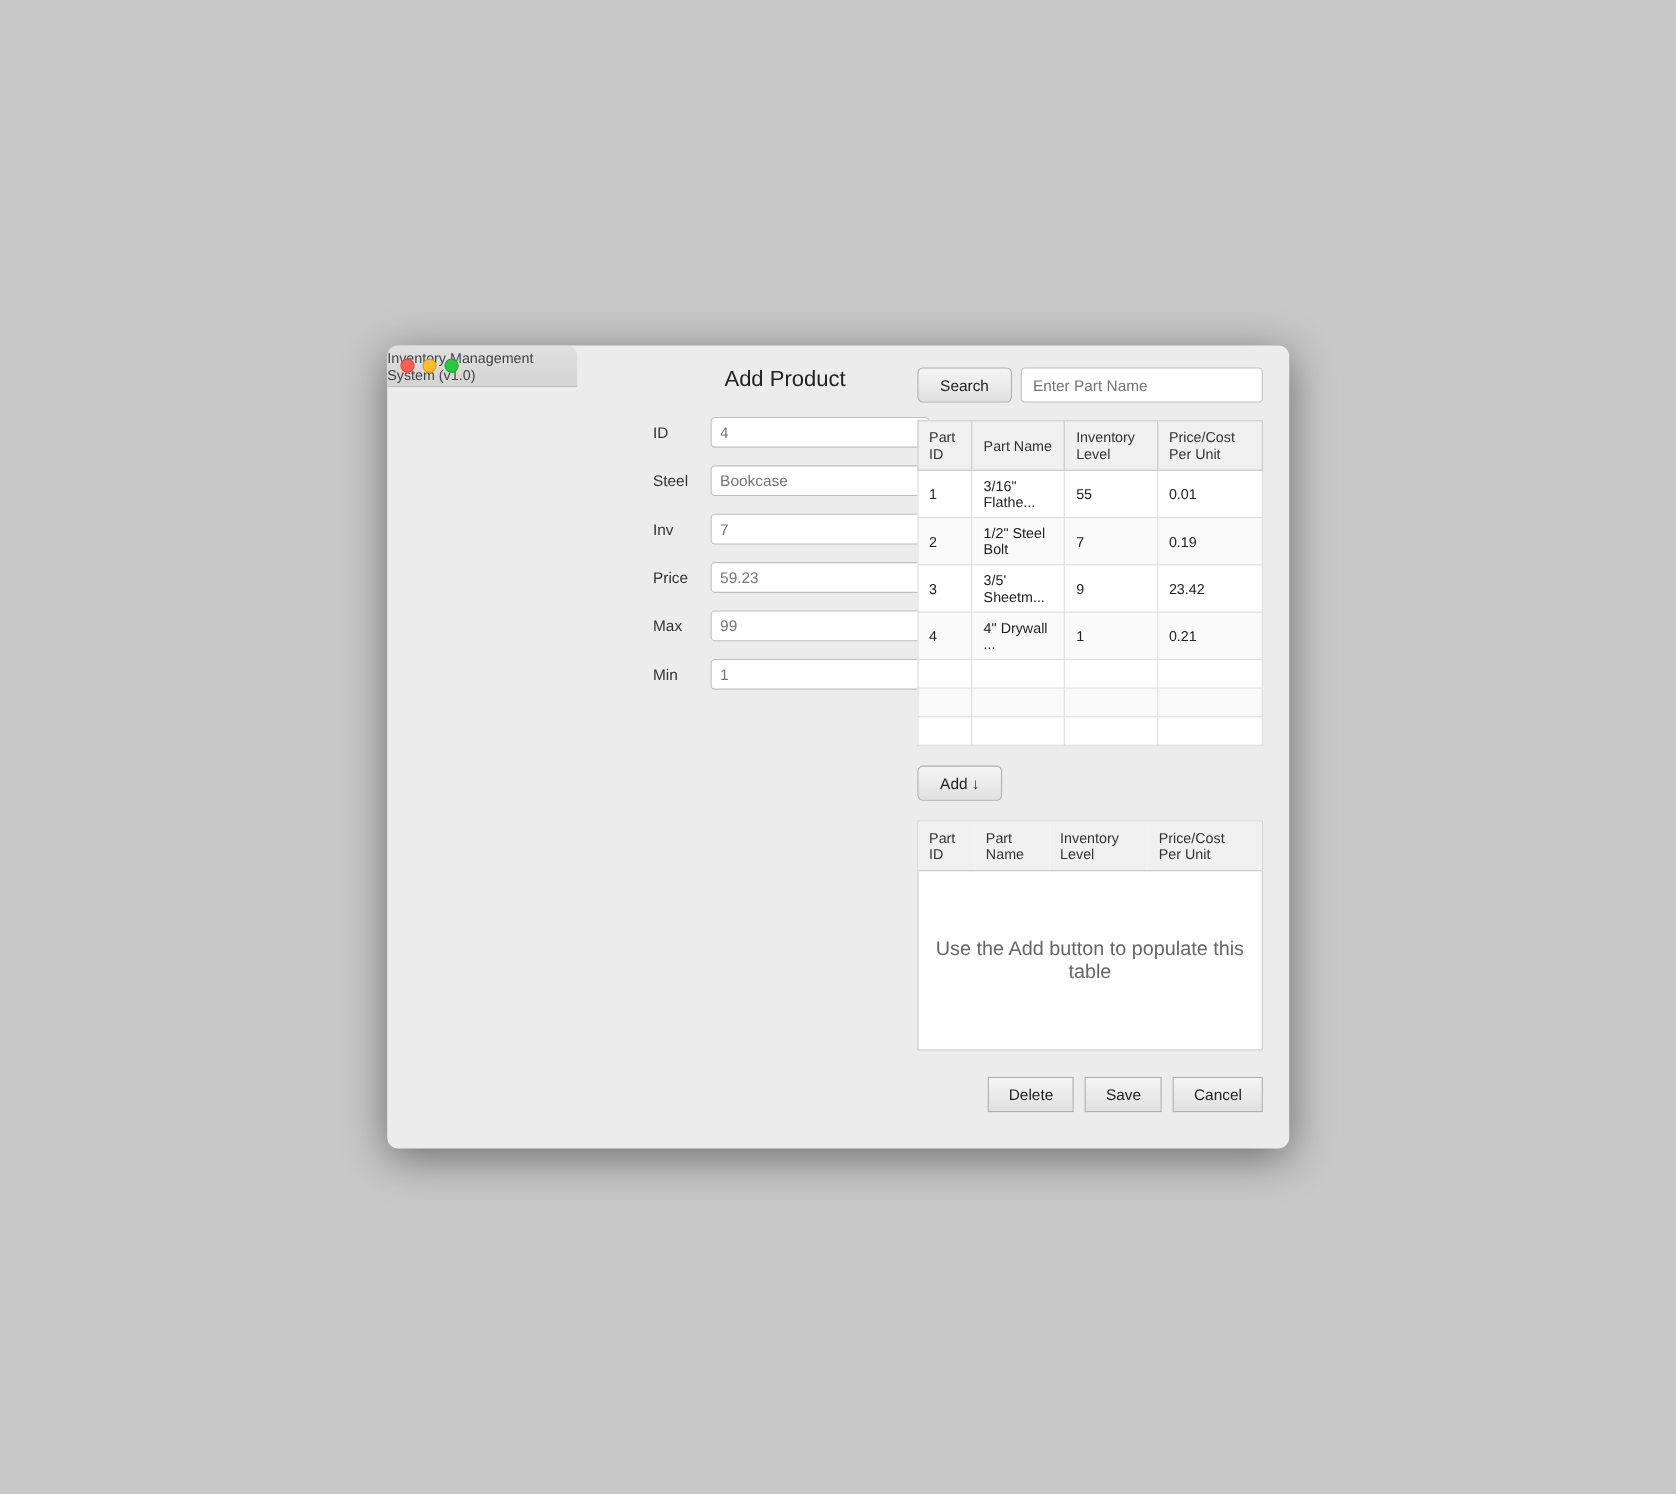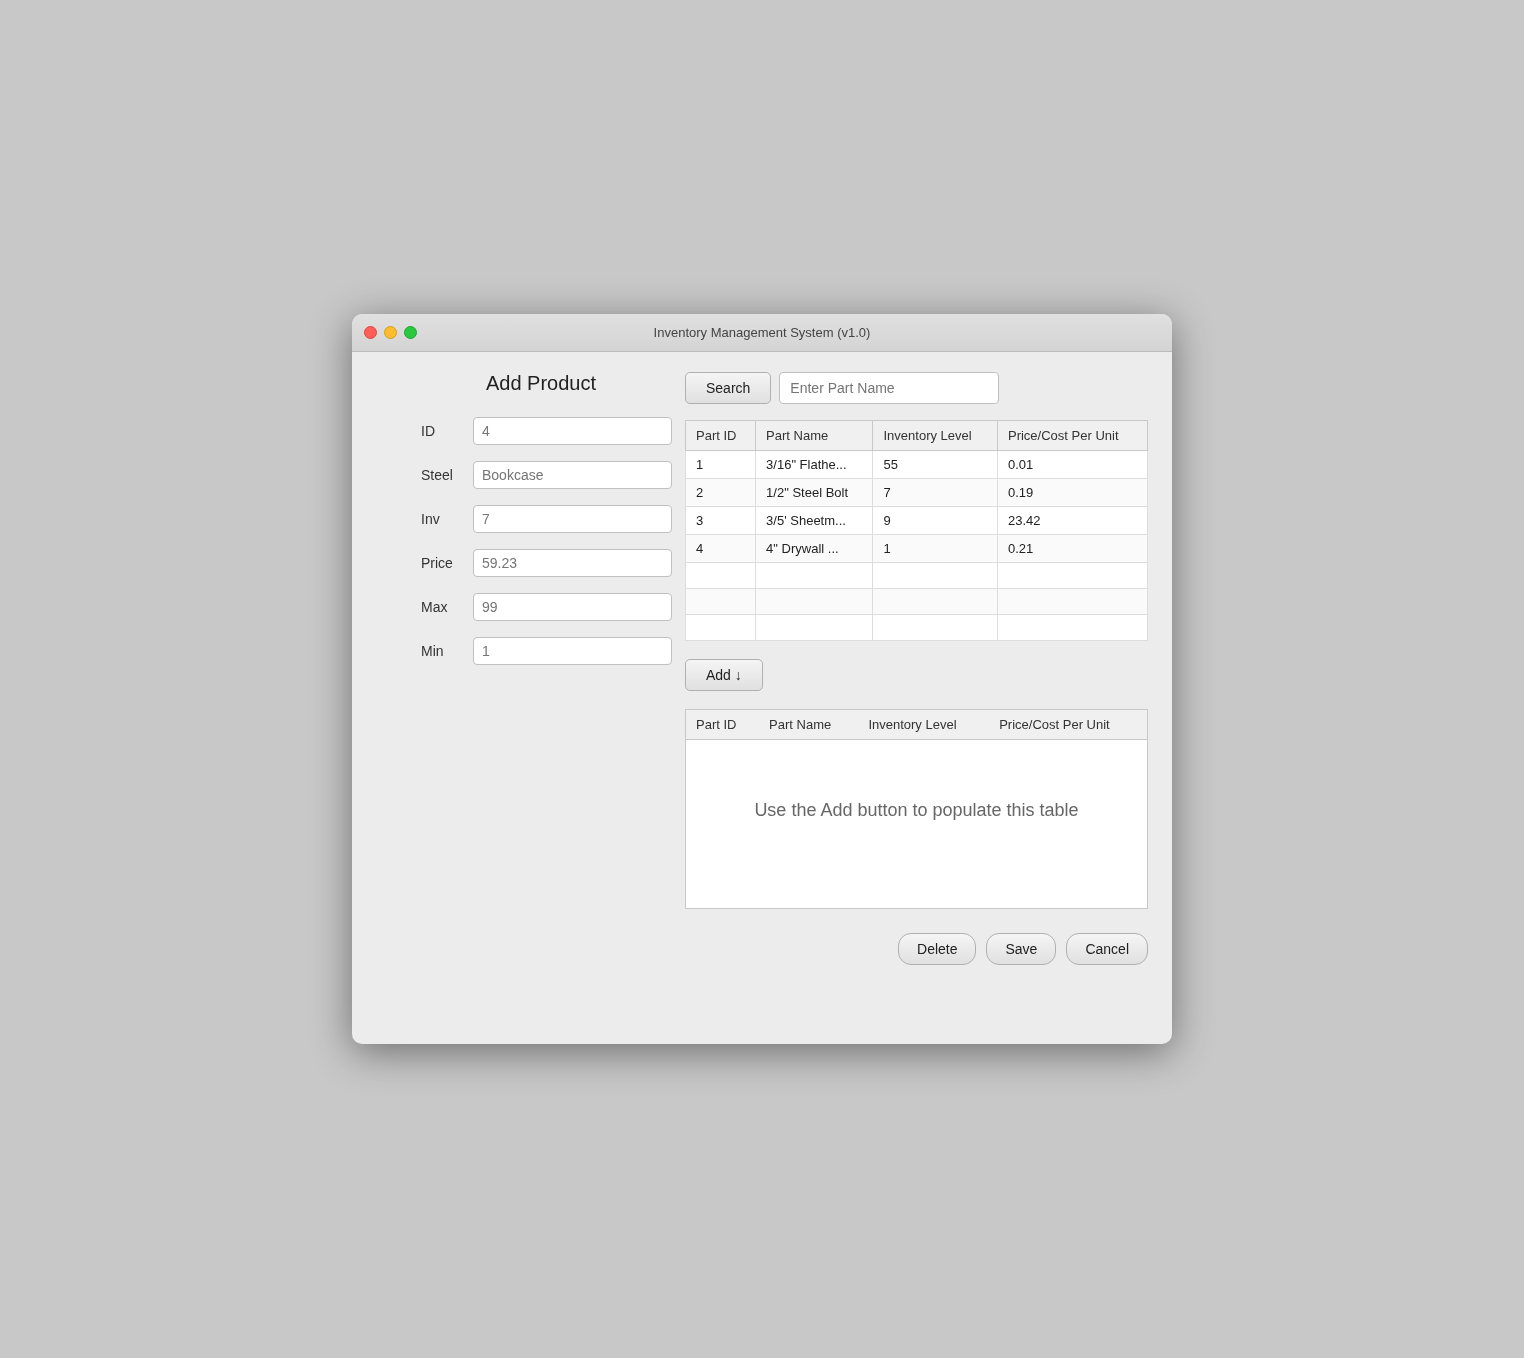--- a/index.html
+++ b/index.html
@@ -15,21 +15,21 @@
       min-height: 100vh;
     }
 
     .window {
       background: #ececec;
       border-radius: 10px;
       box-shadow: 0 8px 40px rgba(0,0,0,0.45);
       width: 820px;
       min-height: 730px;
       display: flex;
-      flex-direction: column;
+      flex-direction: row;
       overflow: hidden;
     }
 
     .titlebar {
       background: linear-gradient(to bottom, #e0e0e0, #d4d4d4);
       border-bottom: 1px solid #bbb;
       height: 38px;
       display: flex;
       align-items: center;
       justify-content: center;
@@ -58,21 +58,20 @@
       display: inline-block;
     }
     .tl-close { background: #ff5f57; border: 1px solid #e0443e; }
     .tl-min   { background: #febc2e; border: 1px solid #d4a017; }
     .tl-max   { background: #28c840; border: 1px solid #1aaa2f; }
 
     .content {
       display: flex;
       flex: 1;
       padding: 20px 24px 20px 24px;
-      gap: 24px;
       margin-left: 45px;
     }
 
     
     .left-panel {
       width: 240px;
       flex-shrink: 0;
       display: flex;
       flex-direction: column;
       gap: 0;
@@ -227,21 +226,21 @@
       justify-content: flex-end;
       gap: 10px;
       margin-top: 12px;
     }
 
     .action-button {
       height: 32px;
       padding: 0 18px;
       background: linear-gradient(to bottom, #f5f5f5, #e0e0e0);
       border: 1px solid #b0b0b0;
-      border-radius: 13px;
+      border-radius: 0;
       font-size: 14px;
       cursor: pointer;
       color: #222;
     }
   </style>
 </head>
 <body>
 
 <div class="window">
 

